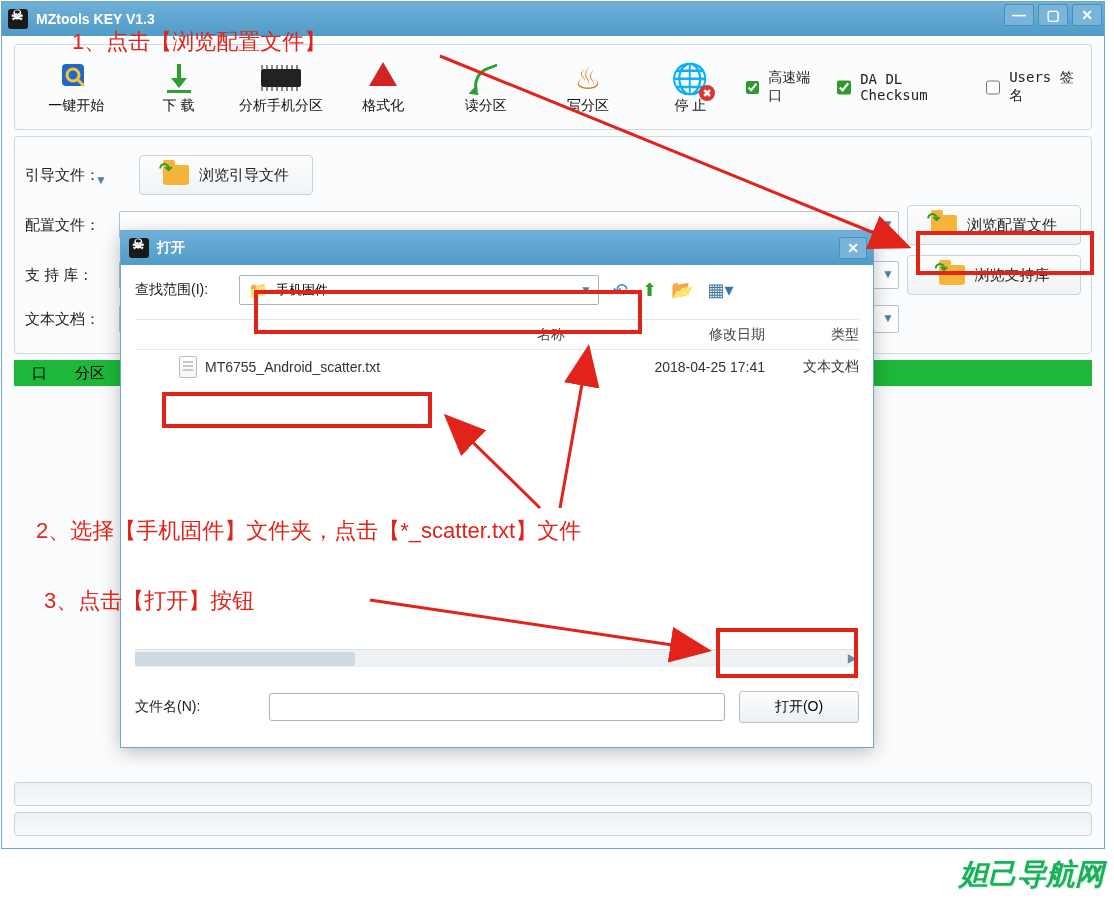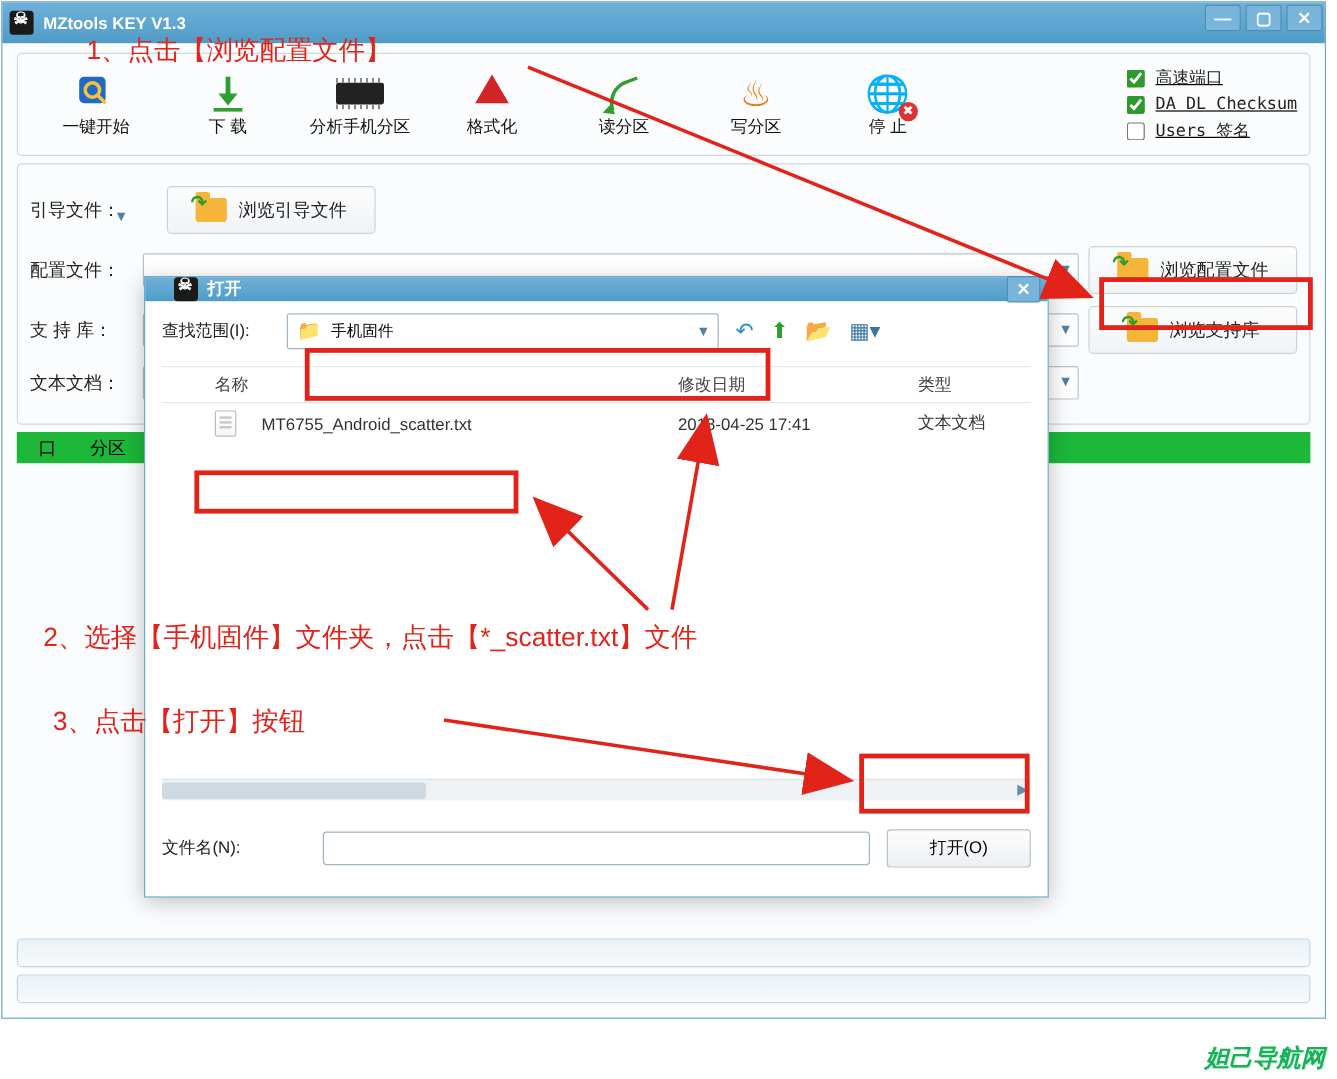--- a/index.html
+++ b/index.html
@@ -59,21 +59,21 @@
   .tbtn .ico svg { width: 36px; height: 36px; }
   .ram-chip { width: 40px; height: 18px; background: #222; border-radius: 2px; position: relative; }
   .ram-chip::before, .ram-chip::after { content: ""; position: absolute; left: 0; right: 0; height: 4px; background: repeating-linear-gradient(90deg,#888 0 2px, transparent 2px 5px);}
   .ram-chip::before { top: -4px; } .ram-chip::after { bottom: -4px; }
   .tri-red { width: 0; height: 0; border-left: 14px solid transparent; border-right: 14px solid transparent; border-bottom: 24px solid #d12424; transform: translateY(-4px);}
   .curve-green { width: 30px; height: 20px; border: 3px solid #2e9e2e; border-bottom: none; border-right: none; border-top-left-radius: 20px; transform: rotate(-20deg);}
   .curve-green::after{ content:"◀"; position:absolute; color:#2e9e2e; font-size:12px; margin-left:-10px; margin-top:8px;}
   .flame { color: #e07b18; font-size: 28px; }
   .globe { color: #2b9e4a; font-size: 30px; position: relative;}
   .globe::after { content: "✖"; position: absolute; right: -6px; bottom: -4px; background: #d33; color: #fff; border-radius: 50%; font-size: 11px; width: 16px; height: 16px; line-height: 16px; text-align: center;}
-  .checks { margin-left: auto; display: flex; flex-direction: column; gap: 1px; font-family: "SimSun", "NSimSun", monospace; font-size: 14px; text-decoration: underline;}
+  .checks { margin-left: auto; display: flex; gap: 14px; font-family: "SimSun", "NSimSun", monospace; font-size: 14px;}
   .checks label { display: flex; align-items: center; gap: 6px; color: #222;}
   .checks input { accent-color: #2c9a2c; width: 15px; height: 15px;}
   
   .filerows {
     margin: 6px 12px;
     border: 1px solid #cfd8de;
     border-radius: 4px;
     padding: 8px 10px 10px 10px;
   }
   .row { display: flex; align-items: center; margin: 10px 0; gap: 8px;}
@@ -110,60 +110,60 @@
     position: absolute;
     left: 120px; top: 230px;
     width: 754px; height: 518px;
     background: #fff;
     border: 1px solid #6fa8c7;
     box-shadow: 0 4px 18px rgba(0,0,0,0.25);
     z-index: 20;
     display: flex; flex-direction: column;
   }
   .dlg-title {
-    height: 20px; background: linear-gradient(#6fb0d8, #4f9cc8);
-    display: flex; align-items: center; color: #fff; padding-left: 24px; font-size: 14px; font-weight: bold;
+    height: 34px; background: linear-gradient(#6fb0d8, #4f9cc8);
+    display: flex; align-items: center; color: #fff; padding-left: 8px; font-size: 14px; font-weight: bold;
   }
   .dlg-title .title-icon { margin-right: 8px; }
   .dlg-close { margin-left: auto; margin-right: 6px; width: 28px; height: 22px; background:#79b5da; border:1px solid #4e8fb5; border-radius:2px; color:#fff; text-align:center; line-height:20px; font-weight:bold; cursor:pointer;}
   .dlg-body { flex: 1; padding: 10px 14px 6px 14px; display:flex; flex-direction:column;}
   .scope-row { display:flex; align-items:center; gap: 14px; }
   .scope-label { width: 90px; color:#222; font-size:14px;}
   .scope-combo { width: 360px; height: 30px; border:1px solid #9fb5c5; border-radius:2px; display:flex; align-items:center; padding:0 8px; position:relative; background:#fff;}
   .scope-combo .folder { color:#f4b53a; font-size:16px; margin-right:8px;}
   .scope-combo .dd { position:absolute; right:6px; color:#4f80a5; font-size:12px;}
   .scope-icons { display:flex; gap:14px; font-size:18px; color:#3a76a5;}
-  .file-list { margin-top: 14px; border-top: 1px solid #e3e8ec; flex:1; position:relative; overflow:hidden;}
+  .file-list { margin-top: 14px; border-top: 1px solid #e3e8ec; flex:1; position:relative; overflow:hidden;text-align:right;}
   .fl-head { display:flex; height:30px; align-items:center; border-bottom:1px solid #e3e8ec; color:#444; font-size:14px;}
   .fl-head .col-name { width: 430px; padding-left: 44px;}
   .fl-head .col-date { width: 200px;}
   .fl-head .col-type { flex:1;}
   .fl-row { display:flex; height:34px; align-items:center; font-size:14px; color:#333;}
-  .fl-row .col-name { width:430px; padding-left:44px; display:flex; align-items:center; gap:21px;}
+  .fl-row .col-name { width:430px; padding-left:44px; display:flex; align-items:center; gap:8px;}
   .file-icon { width:18px; height:22px; border:1px solid #bbb; border-radius:2px; background:linear-gradient(#fff,#f5f5f5); position:relative;}
   .file-icon::before { content:""; position:absolute; top:4px; left:3px; right:3px; height:2px; background:#c8c8c8; box-shadow:0 4px 0 #c8c8c8, 0 8px 0 #c8c8c8;}
   .fl-row .col-date { width:200px;}
   .fl-row .col-type { flex:1; color:#333;}
   .hscroll { height:18px; background:#eef2f5; border-top:1px solid #dbe2e8; position:relative;}
   .hscroll .thumb { position:absolute; left:0; top:2px; height:14px; width:220px; background:#cfd9e1; border-radius:3px;}
   .hscroll .rarrow { position:absolute; right:2px; top:1px; color:#6a8ba3; font-size:12px;}
   .dlg-bottom { padding: 8px 14px 14px 14px; }
   .form-row { display:flex; align-items:center; gap:14px; margin: 10px 0;}
   .form-row .flabel { width:120px; font-size:14px; color:#222;}
   .form-row .finput { flex:1; height:28px; border:1px solid #9fb5c5; border-radius:3px; padding:2px 8px; background:#fff; font-size:14px;}
   .form-row .fcombo { flex:1; height:28px; border:1px solid #9fb5c5; border-radius:3px; padding:2px 8px; background:#fff; font-size:14px; position:relative; display:flex; align-items:center;}
   .form-row .fcombo .dd { position:absolute; right:8px; color:#4f80a5;}
   .dlg-btn { width:120px; height:32px; border:1px solid #b5c2cc; border-radius:3px; background:linear-gradient(#fdfdfd,#ecf0f3); font-size:14px; cursor:pointer; display:flex; align-items:center; justify-content:center;}
   
   .progress-wrap { position:absolute; left:12px; right:12px; bottom: 12px;}
   .pbar { height: 24px; border:1px solid #c7d4de; border-radius:4px; background: linear-gradient(#eaf1f6,#f7fafc); margin-top:6px;}
   
   .watermark {
     position: absolute; right: 10px; bottom: 4px;
-    font-style: italic; font-weight: bold; font-size: 20px;
+    font-style: italic; font-weight: bold; font-size: 29px;
     color: #18b157;
     text-shadow: 1px 1px 0 #d3f3e0;
   }
 </style>
 </head>
 <body>
 
 <div class="window">
   <div class="titlebar">
     <div class="title-icon"></div>

